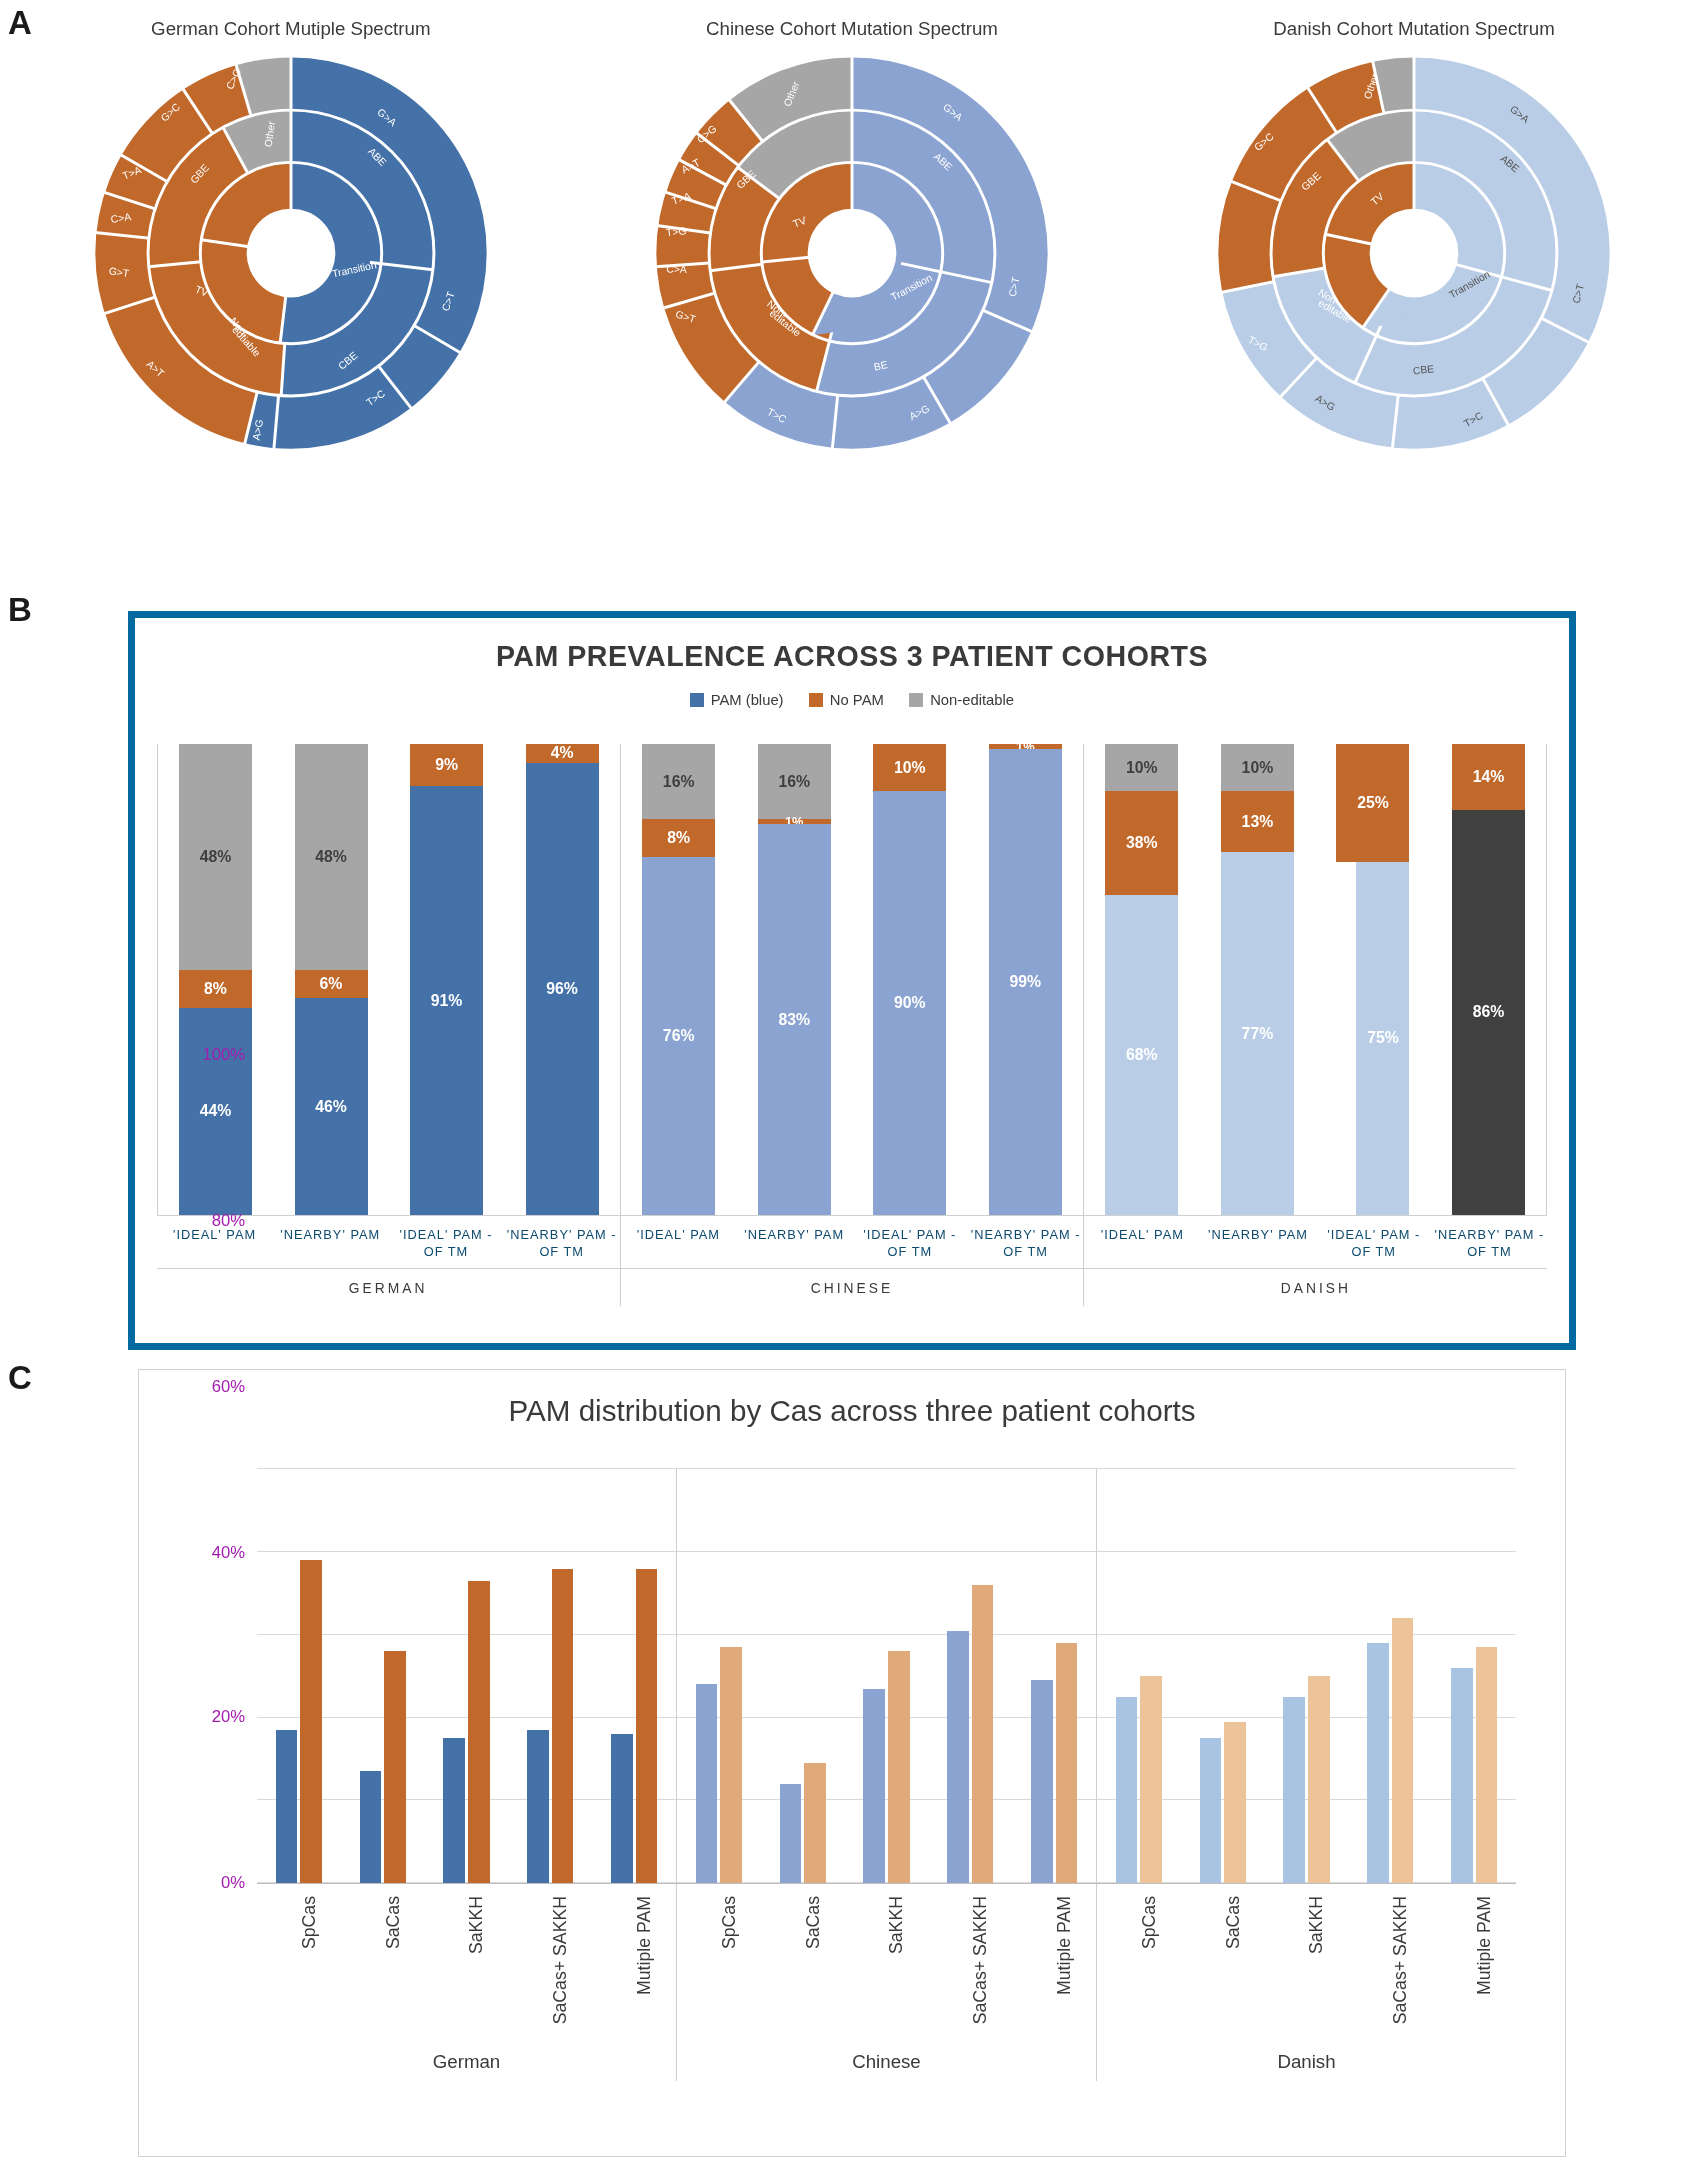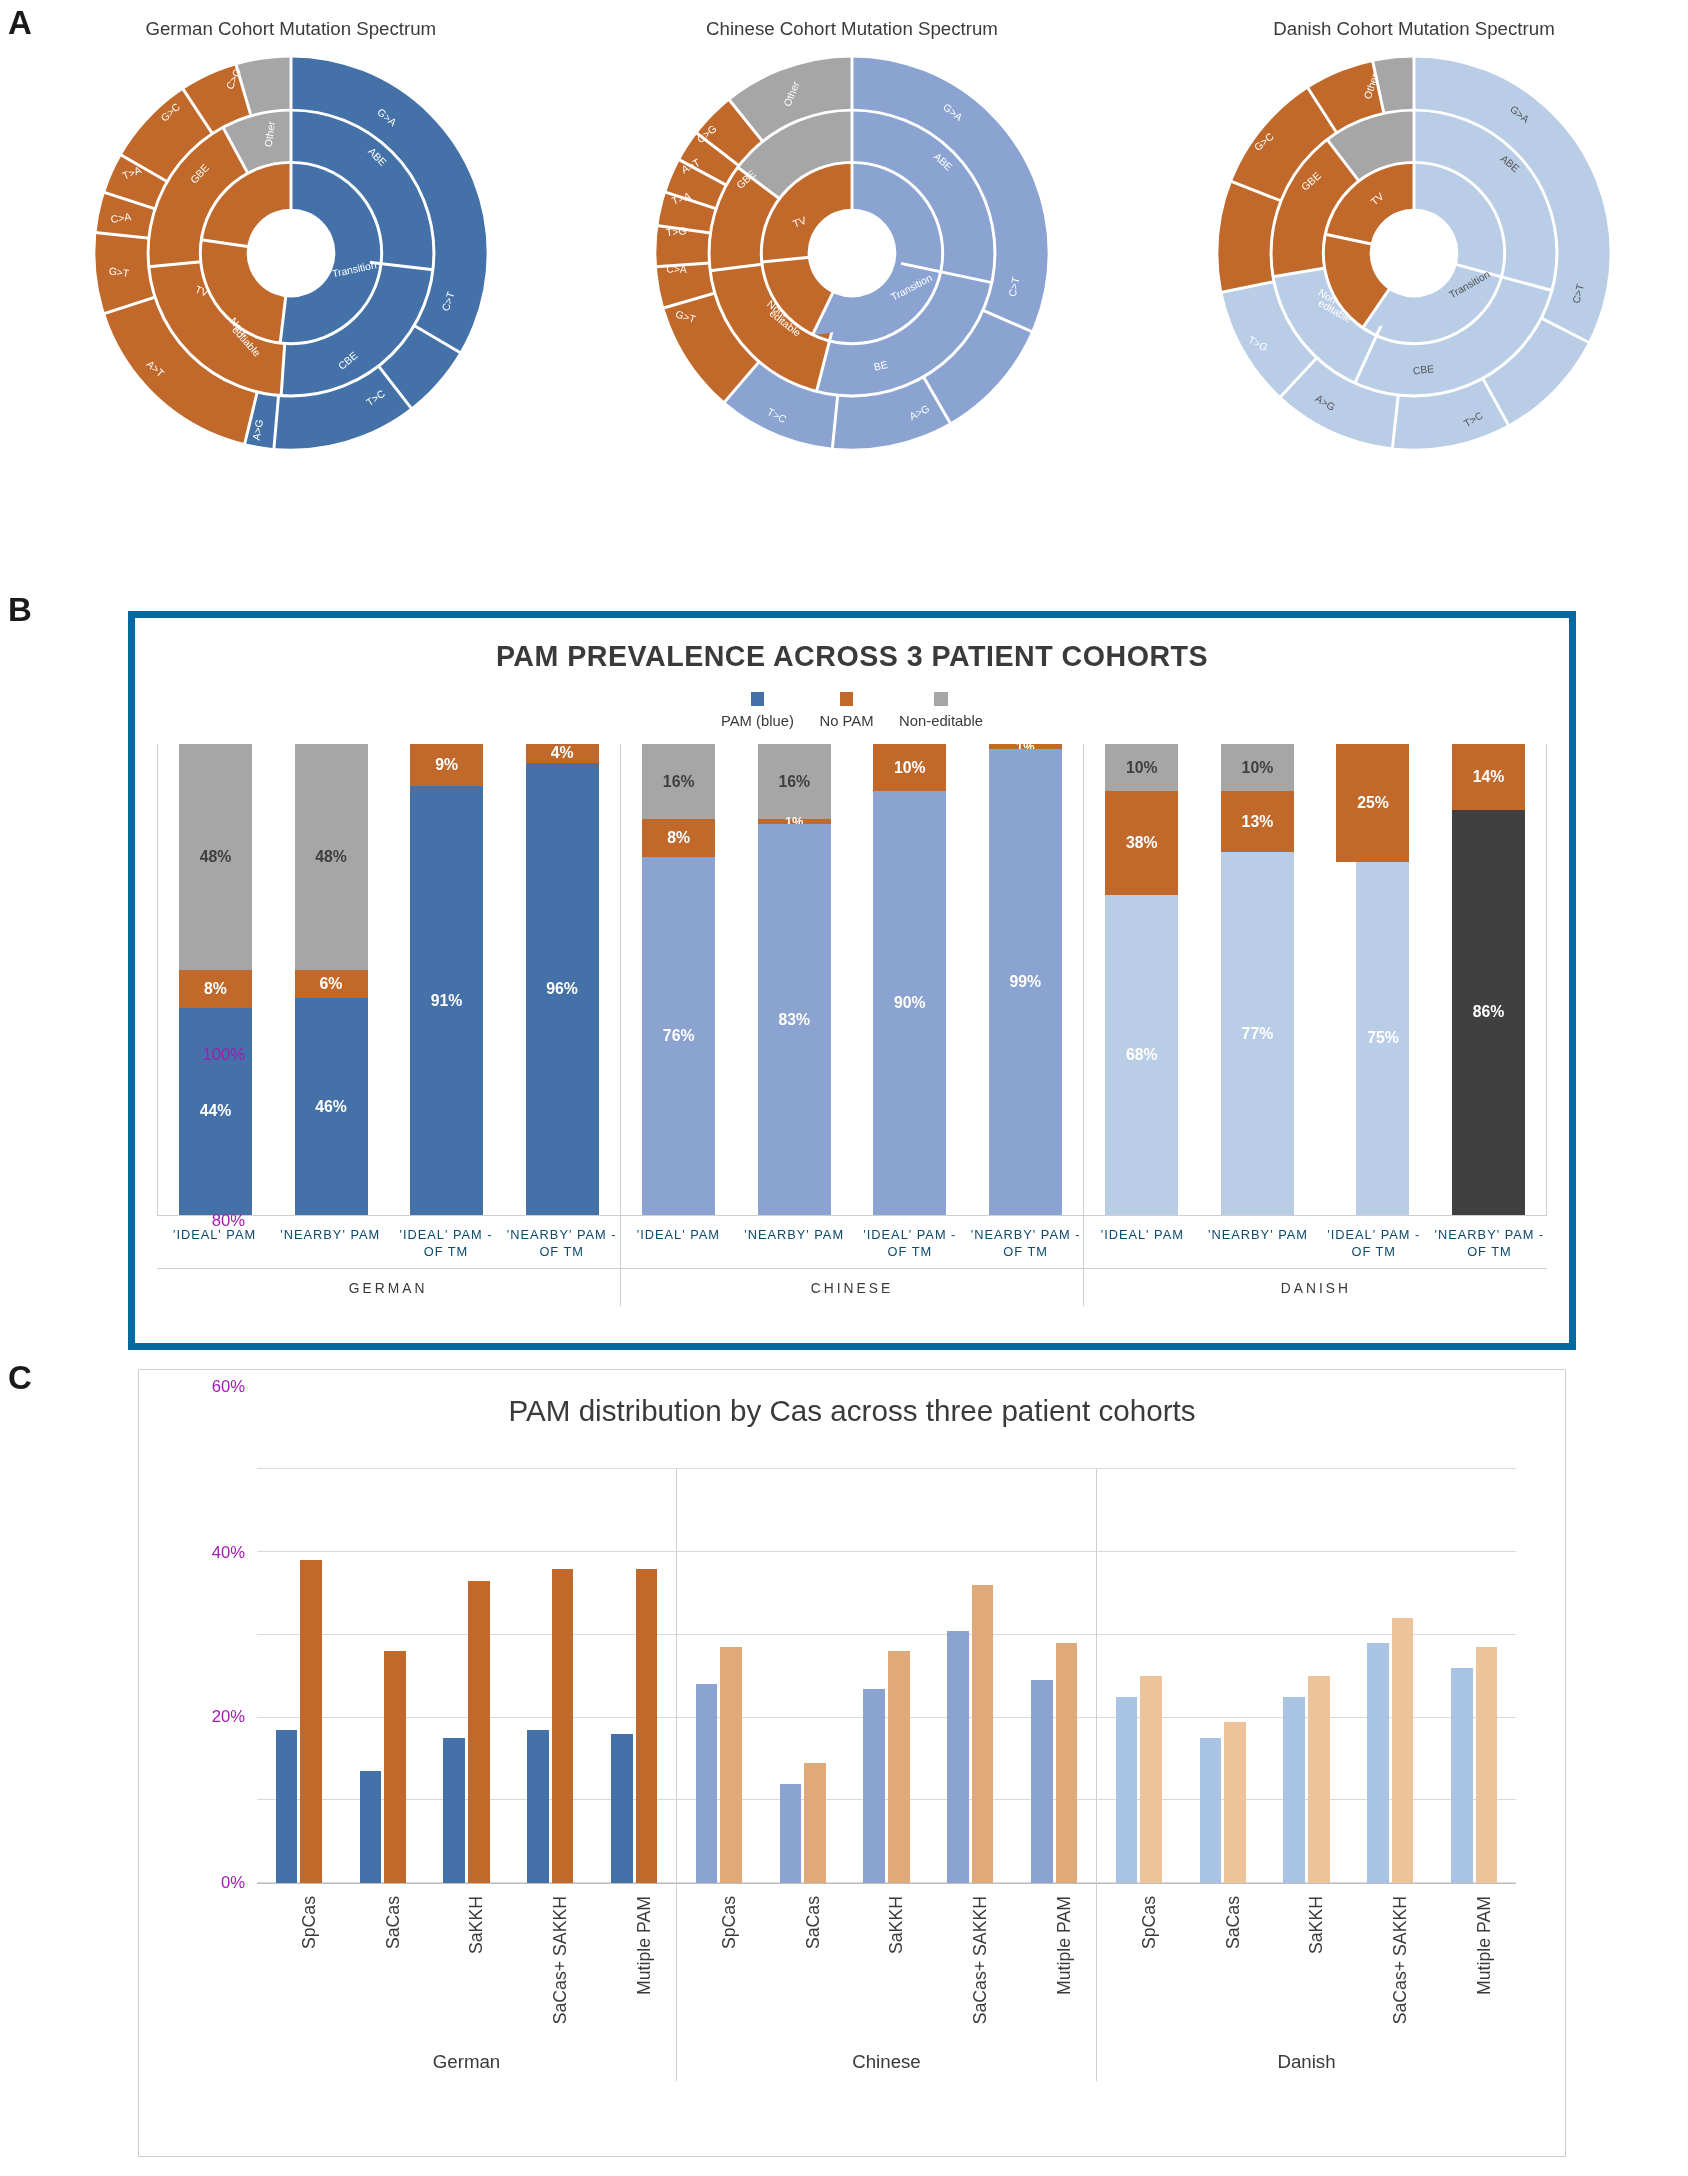--- a/index.html
+++ b/index.html
@@ -25,21 +25,21 @@
     border:7px solid #0369a1; background:#ffffff; box-sizing:border-box;
   }
   #panelB .b-title{
     text-align:center; font-size:28.6px; font-weight:bold; letter-spacing:0.5px;
     color:#3a3a3a; margin-top:21.7px;
   }
   #panelB .b-legend{
     display:flex; justify-content:center; gap:25.6px; margin-top:19.7px;
     font-size:14.8px; color:#3a3a3a;
   }
-  #panelB .b-legend .key{display:flex; align-items:center; gap:6.9px;flex-direction:column;}
+  #panelB .b-legend .key{display:flex; align-items:center; gap:6.9px;}
   #panelB .b-legend .sw{width:13.8px; height:13.8px; display:inline-block;}
   .bplot{
     position:absolute; left:21.7px; right:21.7px; top:126px; bottom:11.8px;
   }
   .bplot-inner{
     position:absolute; left:0; right:0; top:0; height:471px;
     border-left:1px solid #cfcfcf; border-right:1px solid #cfcfcf;
     display:flex;
   }
   .bgroup{flex:1; display:flex; position:relative;}
@@ -116,21 +116,21 @@
     font-size:10.5px; fill:#ffffff; font-family:"Liberation Sans", sans-serif;
   }
 </style>
 </head>
 <body>
 
 <div class="panel-letter" style="left:7.9px; top:3.9px;">A</div>
 <div id="panelA">
 
   <div class="sun-wrap" style="left:14.8px;">
-    <div class="sun-title">German Cohort Mutation Spectrum</div>
+    <div class="sun-title">German Cohort Mutiple Spectrum</div>
     <svg class="sun-svg" width="414" height="424" viewBox="0 0 420 430">
       <g transform="translate(210,212)">
 
         <g>
           <path d="M0,0 L0,-200 A200,200 0 0,1 172.3,101.5 Z" fill="#4472a8"></path>
           <path d="M0,0 L172.3,101.5 A200,200 0 0,1 122.5,158.0 Z" fill="#4472a8"></path>
           <path d="M0,0 L122.5,158.0 A200,200 0 0,1 -17.4,199.2 Z" fill="#4472a8"></path>
           <path d="M0,0 L-17.4,199.2 A200,200 0 0,1 -47.2,194.3 Z" fill="#4472a8"></path>
           <path d="M0,0 L-47.2,194.3 A200,200 0 0,1 -190.2,61.8 Z" fill="#c0692b"></path>
           <path d="M0,0 L-190.2,61.8 A200,200 0 0,1 -198.9,-20.9 Z" fill="#c0692b"></path>

